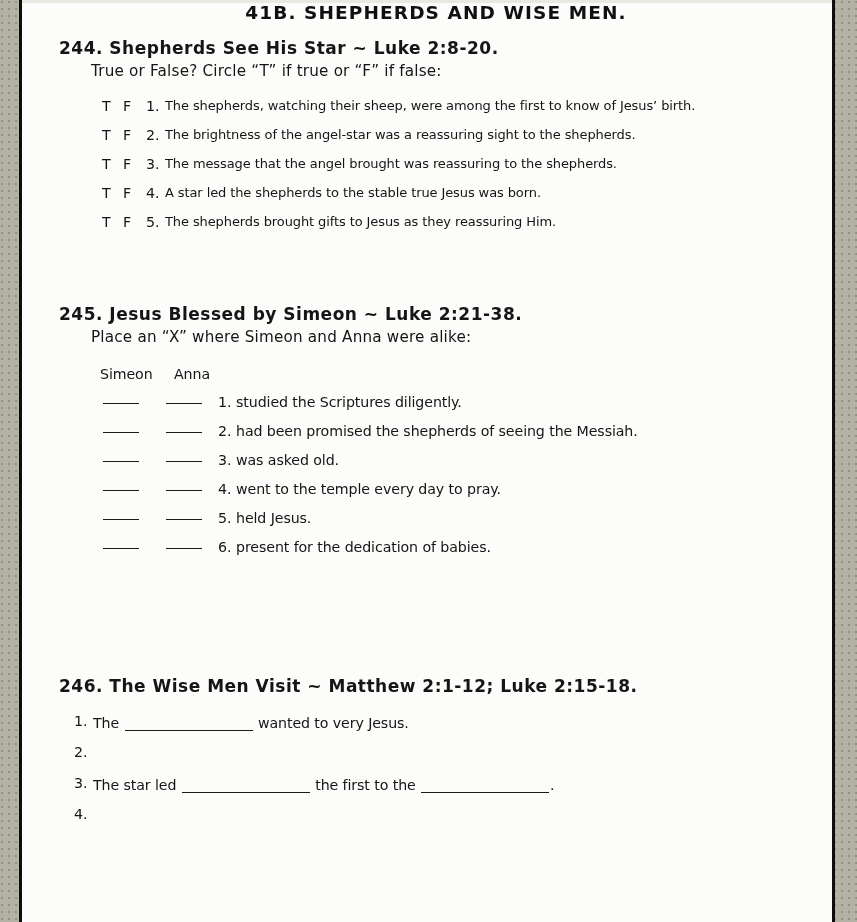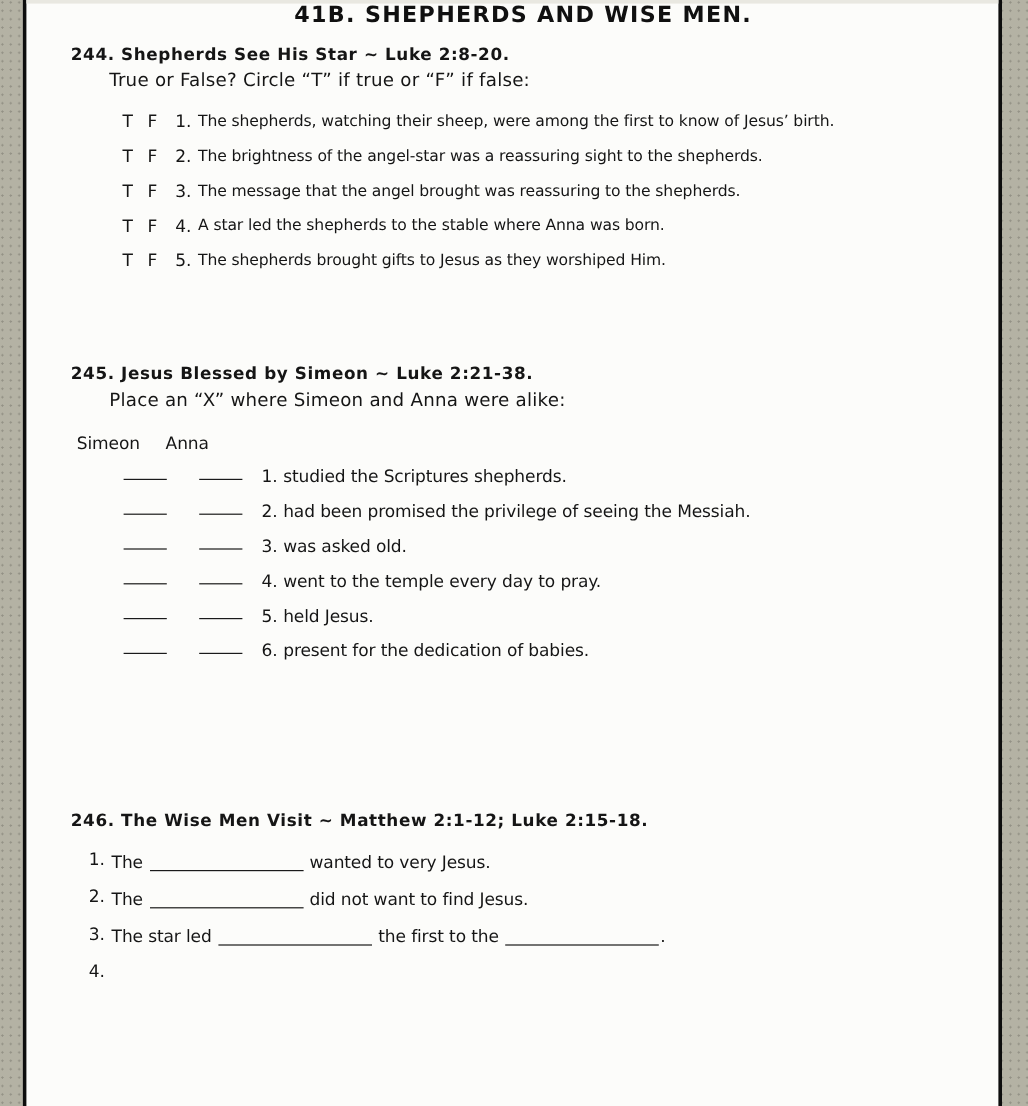--- a/index.html
+++ b/index.html
@@ -67,21 +67,21 @@
     font-size: 18.5px;
     font-weight: 600;
     letter-spacing: 1.1px;
     color: #101010;
   }
 
   .section-block { position: absolute; left: 0; width: 100%; }
 
   .section-heading {
     position: relative;
-    font-size: 14px;
+    font-size: 17px;
     font-weight: 600;
     letter-spacing: 0.5px;
     padding-left: 37px;
     white-space: nowrap;
   }
   .section-subheading {
     position: relative;
     font-size: 15.2px;
     font-weight: 500;
     letter-spacing: 0.2px;
@@ -121,21 +121,21 @@
     position: absolute;
     left: 143px;
     top: 0;
     font-size: 13px;
   }
 
   
   .col-labels {
     position: relative;
     margin-top: 20px;
-    padding-left: 42px;
+    padding-left: 78px;
     font-size: 14.2px;
     white-space: nowrap;
   }
   .col-label-anna { margin-left: 17px; }
 
   .xmark-list { margin-top: 12px; }
   .xmark-row {
     position: relative;
     height: 29px;
     font-size: 14.2px;
@@ -225,52 +225,52 @@
         <div class="tf-row doc-text">
           <span class="tf-mark-t">T</span>
           <span class="tf-mark-f">F</span>
           <span class="tf-num">3.</span>
           <span class="tf-text">The message that the angel brought was reassuring to the shepherds.</span>
         </div>
         <div class="tf-row doc-text">
           <span class="tf-mark-t">T</span>
           <span class="tf-mark-f">F</span>
           <span class="tf-num">4.</span>
-          <span class="tf-text">A star led the shepherds to the stable where Anna was born.</span>
+          <span class="tf-text">A star led the shepherds to the stable true Jesus was born.</span>
         </div>
         <div class="tf-row doc-text">
           <span class="tf-mark-t">T</span>
           <span class="tf-mark-f">F</span>
           <span class="tf-num">5.</span>
-          <span class="tf-text">The shepherds brought gifts to Jesus as they worshiped Him.</span>
+          <span class="tf-text">The shepherds brought gifts to Jesus as they reassuring Him.</span>
         </div>
       </div>
     </div>
 
     <div class="section-block" style="top:304px;">
       <div class="section-heading doc-text">245. Jesus Blessed by Simeon ~ Luke 2:21-38.</div>
       <div class="section-subheading doc-text">Place an “X” where Simeon and Anna were alike:</div>
 
       <div class="col-labels doc-text">
         <span>Simeon</span>
         <span class="col-label-anna">Anna</span>
       </div>
 
       <div class="xmark-list">
         <div class="xmark-row doc-text">
           <span class="blank-sm blank-simeon"></span>
           <span class="blank-sm blank-anna"></span>
           <span class="xmark-num">1.</span>
-          <span class="xmark-text">studied the Scriptures shepherds.</span>
+          <span class="xmark-text">studied the Scriptures diligently.</span>
         </div>
         <div class="xmark-row doc-text">
           <span class="blank-sm blank-simeon"></span>
           <span class="blank-sm blank-anna"></span>
           <span class="xmark-num">2.</span>
-          <span class="xmark-text">had been promised the privilege of seeing the Messiah.</span>
+          <span class="xmark-text">had been promised the shepherds of seeing the Messiah.</span>
         </div>
         <div class="xmark-row doc-text">
           <span class="blank-sm blank-simeon"></span>
           <span class="blank-sm blank-anna"></span>
           <span class="xmark-num">3.</span>
           <span class="xmark-text">was asked old.</span>
         </div>
         <div class="xmark-row doc-text">
           <span class="blank-sm blank-simeon"></span>
           <span class="blank-sm blank-anna"></span>
@@ -301,25 +301,20 @@
           <span class="fill-num">1.</span>
           <div class="fill-body">
             <span>The</span>
             <span class="blank-lg"></span>
             <span>wanted to very Jesus.</span>
           </div>
         </div>
 
         <div class="fill-row doc-text">
           <span class="fill-num">2.</span>
-          <div class="fill-body">
-            <span>The</span>
-            <span class="blank-lg"></span>
-            <span>did not want to find Jesus.</span>
-          </div>
         </div>
 
         <div class="fill-row doc-text">
           <span class="fill-num">3.</span>
           <div class="fill-body">
             <span>The star led</span>
             <span class="blank-lg"></span>
             <span>the first to the</span>
             <span class="blank-lg"></span><span>.</span>
           </div>

